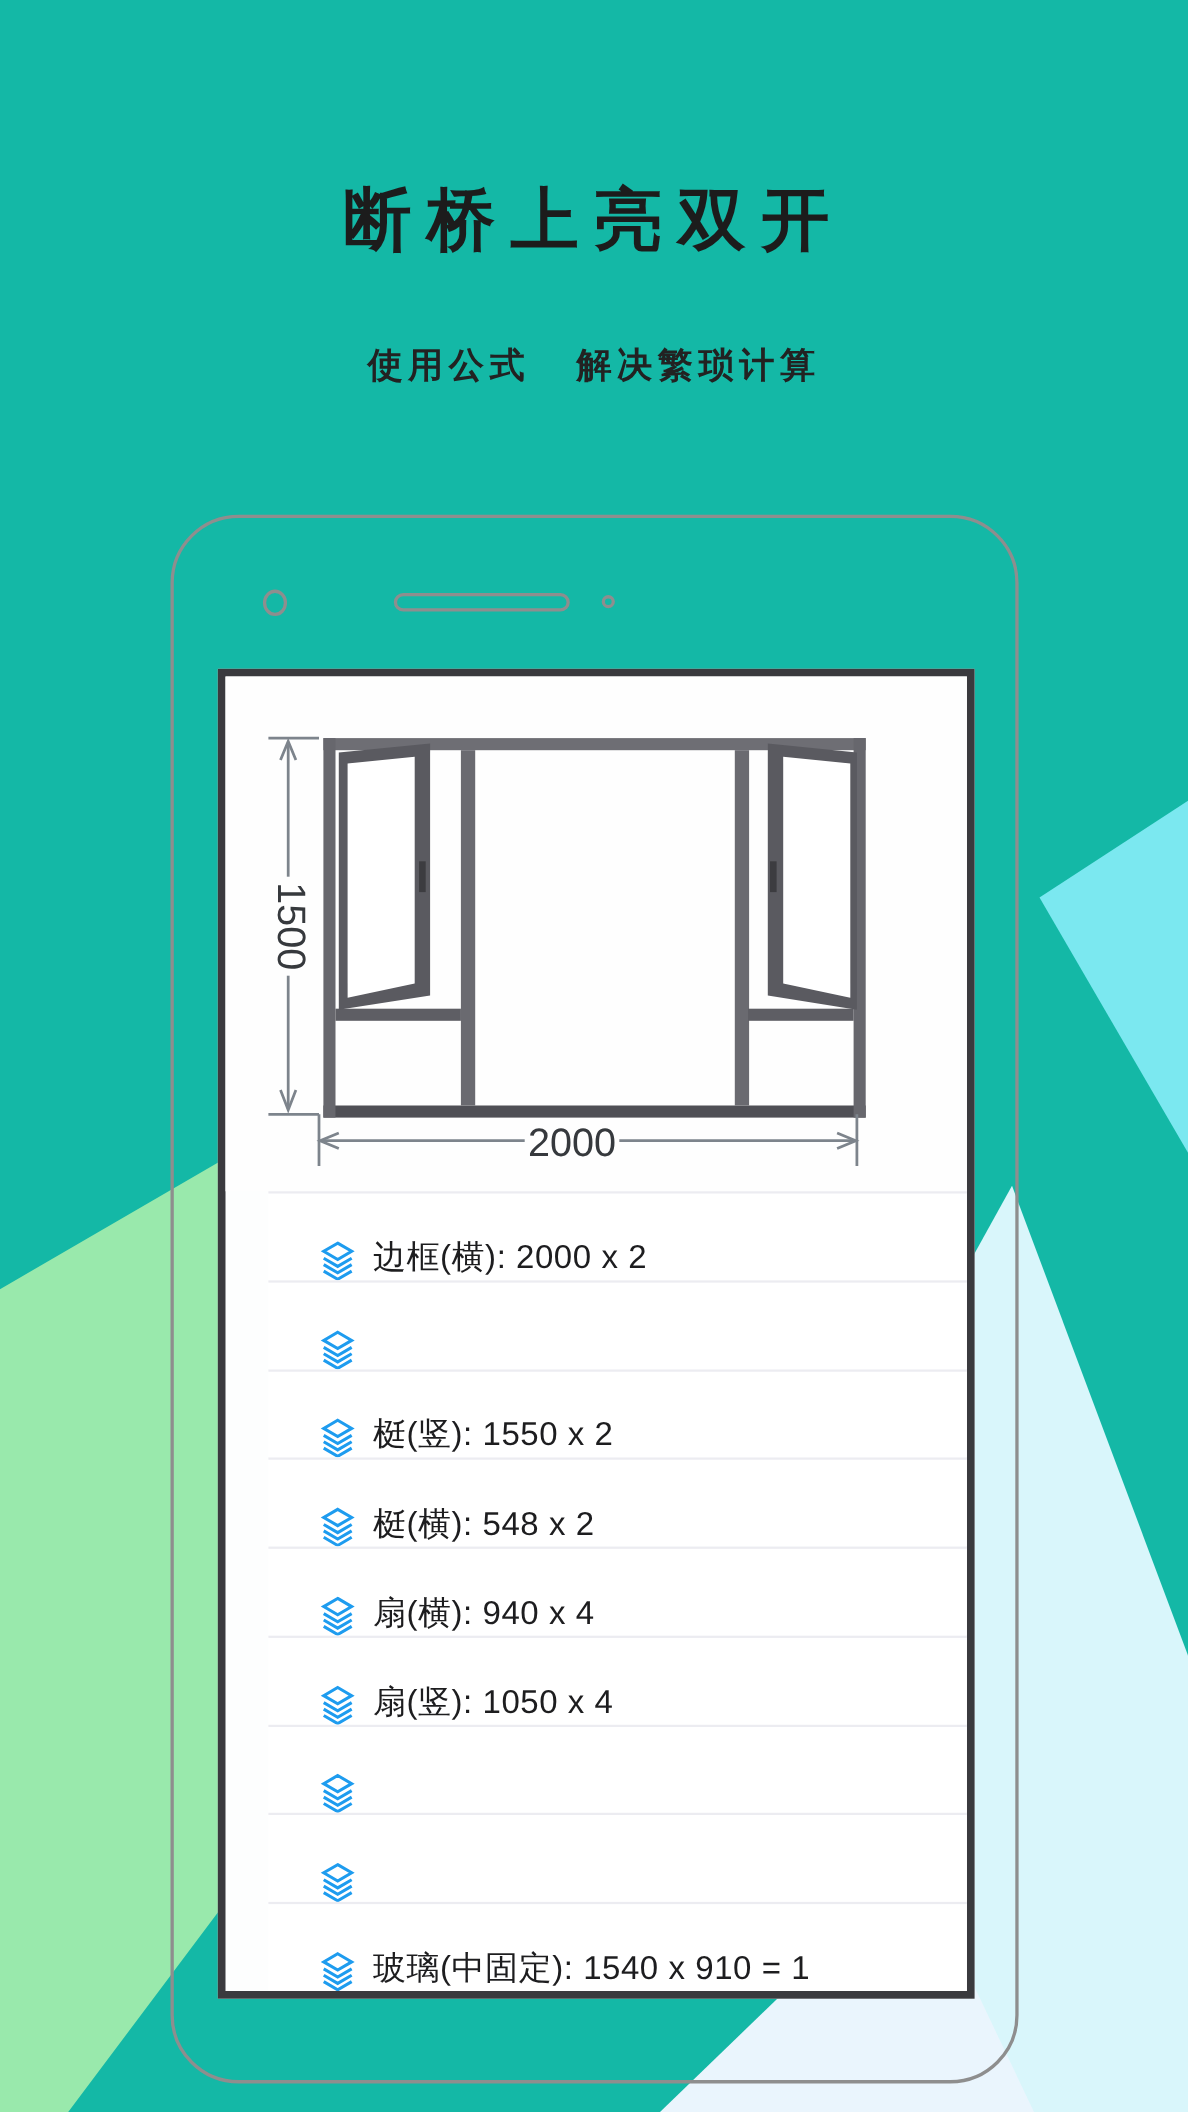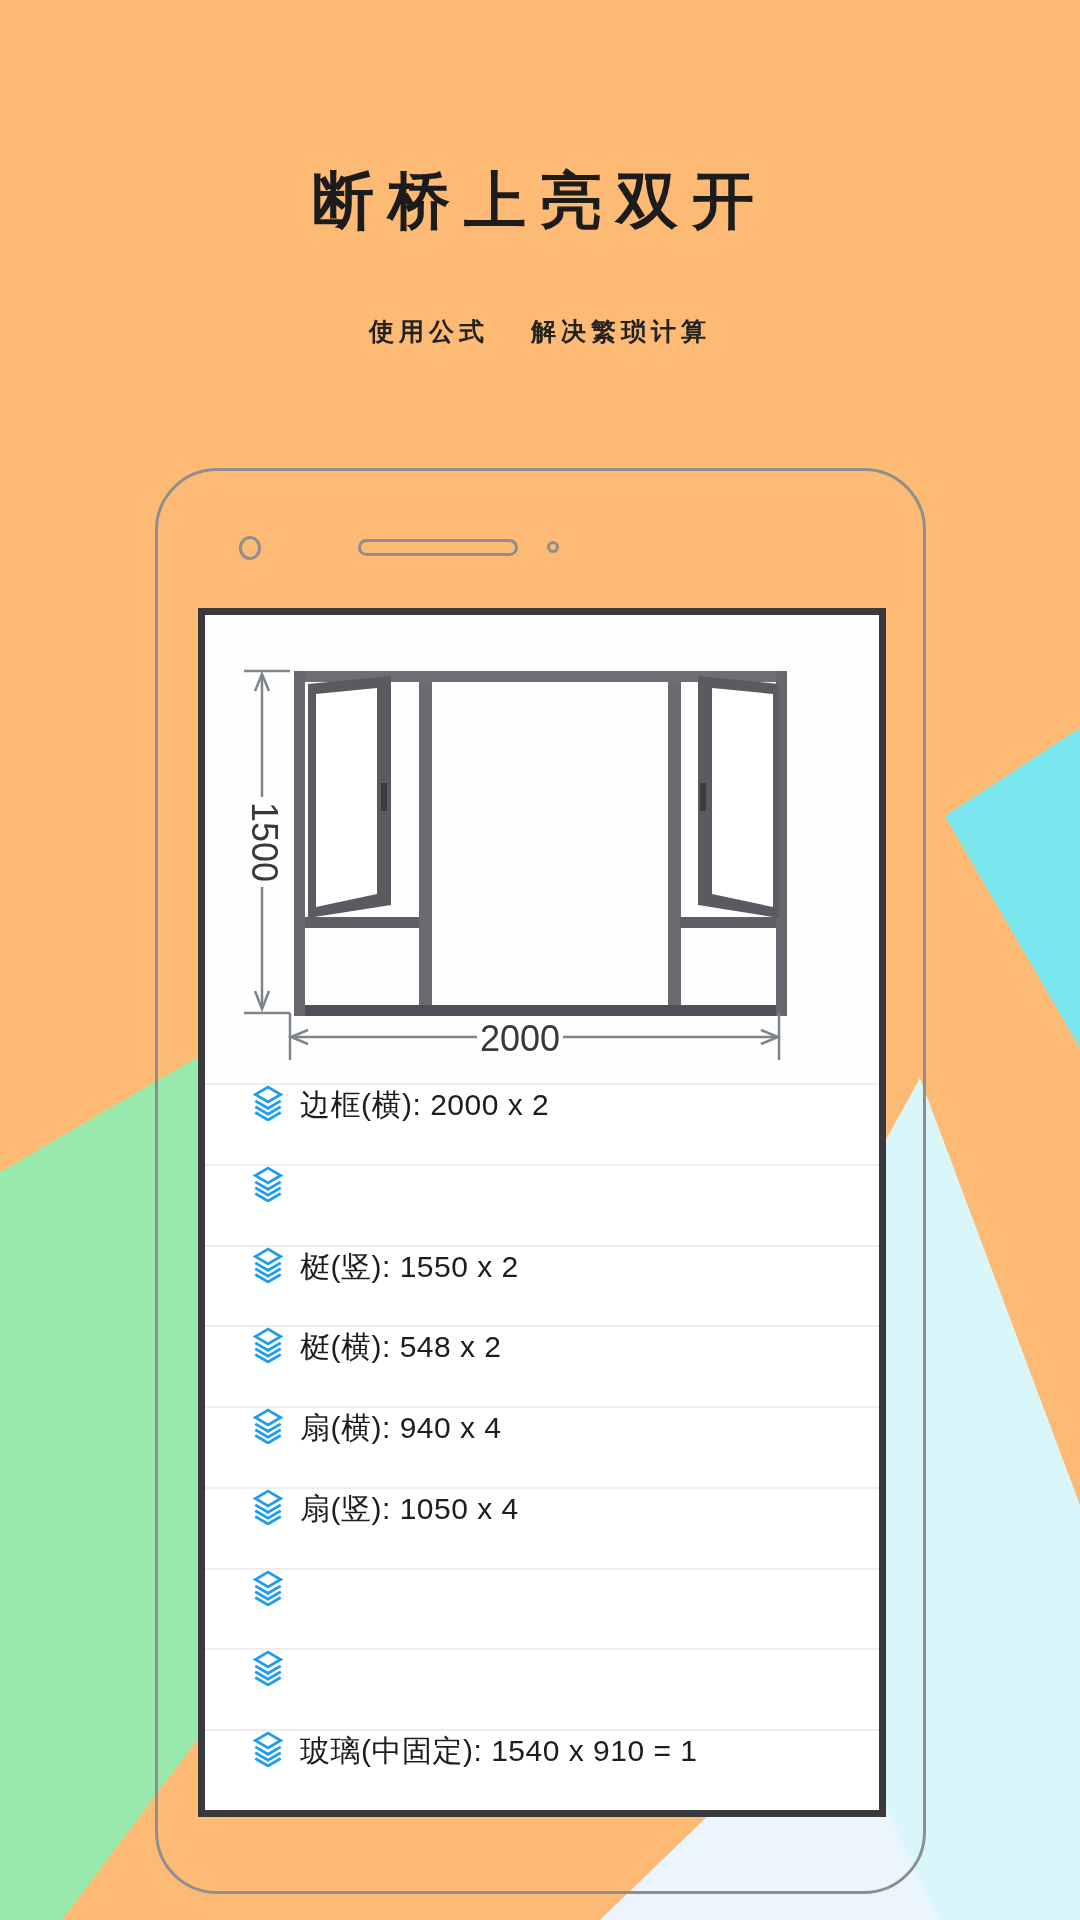--- a/index.html
+++ b/index.html
@@ -1,24 +1,24 @@
 <!DOCTYPE html>
 <html style="--accent-blue: #1E9CEF; --text-dark: #1D1D1F; --shape-green: #99E9AC; --shape-cyan-bright: #7BE8F0; --shape-cyan-pale: #D9F6FB; --shape-blue-palest: #EAF5FD; --phone-border: #8E8E8E; --screen-border: #3A3A3E; --separator: #ECECF1; --dim-line: #7D848C;"><head>
 <meta charset="utf-8">
 <style>
   html,body{margin:0;padding:0;background:#ffffff;}
-  .stage{position:relative;width:1080px;height:1920px;overflow:hidden;background:#fdba74;
+  .stage{position:relative;width:1080px;height:1920px;overflow:hidden;background:#14b8a6;
          font-family:"Liberation Sans","DejaVu Sans",sans-serif;}
   
   .title{position:absolute;left:0;top:168px;width:1080px;text-align:center;
          font-family:"Liberation Serif","DejaVu Serif",serif;font-weight:700;
          font-size:62px;letter-spacing:14px;color:#1c1c1c;line-height:66px;}
   .subtitle{position:absolute;left:0;top:312px;width:1080px;display:flex;justify-content:center;gap:42px;
          font-family:"Liberation Serif","DejaVu Serif",serif;font-weight:600;
-         font-size:25px;letter-spacing:5px;color:#222;line-height:40px;}
+         font-size:32px;letter-spacing:5px;color:#222;line-height:40px;}
   
   .bg-shapes{position:absolute;left:0;top:0;width:1080px;height:1920px;}
   .shape-green{fill:var(--shape-green);}
   .shape-cyan-bright{fill:var(--shape-cyan-bright);}
   .shape-cyan-pale{fill:var(--shape-cyan-pale);}
   .shape-blue-palest{fill:var(--shape-blue-palest);}
   
   .phone{position:absolute;left:155px;top:468px;width:771px;height:1426px;box-sizing:border-box;
          border:3px solid var(--phone-border);border-radius:62px;background:transparent;}
   .camera{position:absolute;left:239px;top:536px;width:22px;height:24px;box-sizing:border-box;
@@ -28,21 +28,21 @@
   .sensor-dot{position:absolute;left:547px;top:541px;width:12px;height:12px;box-sizing:border-box;
          border:3px solid var(--phone-border);border-radius:50%;}
   
   .screen{position:absolute;left:198px;top:608px;width:688px;height:1209px;box-sizing:border-box;
          border:7px solid var(--screen-border);background:#fdfefe;}
   .diagram{position:absolute;left:205px;top:615px;width:674px;height:468px;background:#fefefe;}
   .dim-line{stroke:var(--dim-line);stroke-width:2.5;fill:none;}
   .dim-text{fill:#36393d;font-family:"Liberation Sans","DejaVu Sans",sans-serif;font-size:36px;}
   
   .rows{position:absolute;left:205px;top:1083px;width:674px;height:727px;display:flex;flex-direction:column;}
-  .row{flex:1;display:flex;align-items:flex-start;border-top:2px solid var(--separator);background:#ffffff;}
+  .row{flex:1;display:flex;align-items:flex-end;border-top:2px solid var(--separator);background:#ffffff;margin-left:39px;}
   .layers-icon{width:32px;height:36px;margin-left:47px;margin-right:16px;flex:0 0 auto;}
   .layers-icon *{stroke:var(--accent-blue);fill:none;stroke-width:2.6;stroke-linejoin:miter;stroke-linecap:butt;}
   .row-label{font-size:30px;color:var(--text-dark);letter-spacing:0.5px;}
 </style>
 </head>
 <body>
 
 <div class="stage">
 
   <svg class="bg-shapes" viewBox="0 0 1080 1920" aria-hidden="true">

